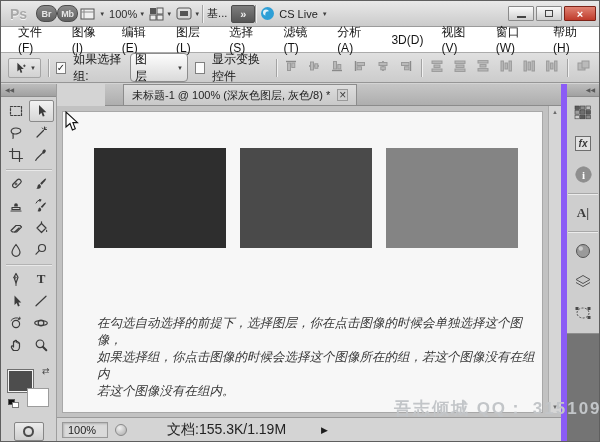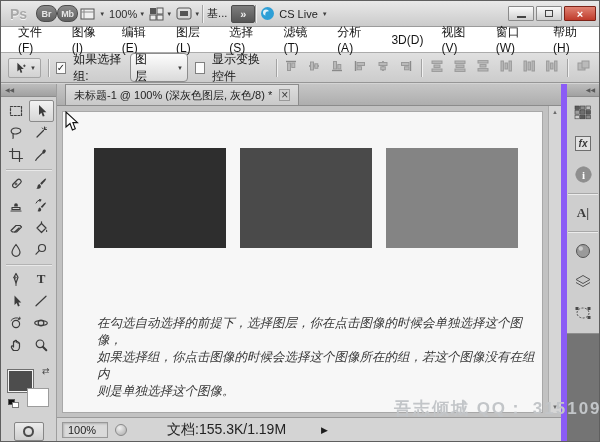--- a/index.html
+++ b/index.html
@@ -73,21 +73,21 @@
   .swapglyph { position:absolute; right:2px; top:2px; font-size:9px; color:#444; }
   .minidefault { position:absolute; left:2px; bottom:2px; width:11px; height:9px; }
   .minidefault .mdb { position:absolute; left:0; top:0; width:7px; height:6px; background:#111; border:1px solid #555; }
   .minidefault .mdw { position:absolute; right:0; bottom:0; width:7px; height:6px; background:#fff; border:1px solid #777; }
   .quickmask { width:30px; height:19px; margin-top:12px; border:1px solid #868686; border-radius:2px;
     background:linear-gradient(#ececec,#cfcfcf); display:flex; align-items:center; justify-content:center; }
   .qmcircle { width:11px; height:11px; border:2px solid #4a4a4a; border-radius:50%; }
   
   .docarea { flex:1; display:flex; flex-direction:column; min-width:0; }
   .tabbar { height:22px; background:linear-gradient(#c6c6c6,#aeaeae); border-bottom:1px solid #8c8c8c;
-    display:flex; align-items:flex-end; padding-left:8px; }
+    display:flex; align-items:flex-end; padding-left:18px;margin-left:48px; }
   .tab { height:21px; display:flex; align-items:center; gap:7px; padding:0 8px;
     background:linear-gradient(#dedede,#c9c9c9); border:1px solid #8c8c8c; border-bottom:none;
     font-size:11px; color:#232323; white-space:nowrap; }
   .tabclose { font-size:12px; color:#3d3d3d; line-height:10px; padding:0 1px; border:1px solid #9a9a9a; background:#d0d0d0; }
   .canvas { flex:1; position:relative; background:#c2c2c2; min-height:0; }
   .doc { position:absolute; left:5px; top:5px; right:18px; bottom:4px;
     background:#f7f7f7; border:1px solid #a8a8a8; overflow:hidden; }
   .rects { position:absolute; left:31px; top:36px; display:flex; gap:14px; }
   .rect { width:132px; height:100px; }
   .note { position:absolute; left:34px; bottom:12px; font-size:12.5px; color:#373737; line-height:17px;font-style:italic; }
@@ -435,21 +435,21 @@
       <div class="canvas">
         <div class="doc">
           <div class="rects">
             <div class="rect" style="background: rgb(46, 46, 46);"></div>
             <div class="rect" style="background: rgb(74, 74, 74);"></div>
             <div class="rect" style="background: rgb(132, 132, 132);"></div>
           </div>
           <div class="note">
             <div>在勾选自动选择的前提下，选择图层，你在点击图像的时候会单独选择这个图像，</div>
             <div>如果选择组，你点击图像的时候会选择这个图像所在的组，若这个图像没有在组内</div>
-            <div>则是单独选择这个图像。</div>
+            <div>若这个图像没有在组内。</div>
           </div>
         </div>
         <div class="vscroll">
           <span class="sarrow">▲</span>
           <span class="sarrow">▼</span>
         </div>
       </div>
       <div class="statusbar">
         <div class="zbox">100%</div>
         <div class="statico"></div>

